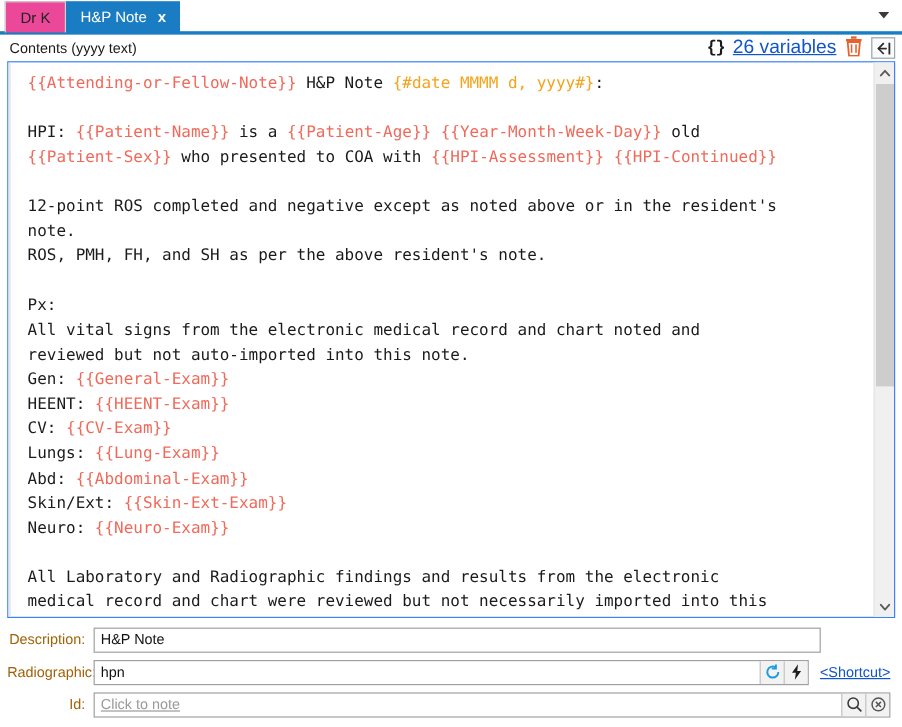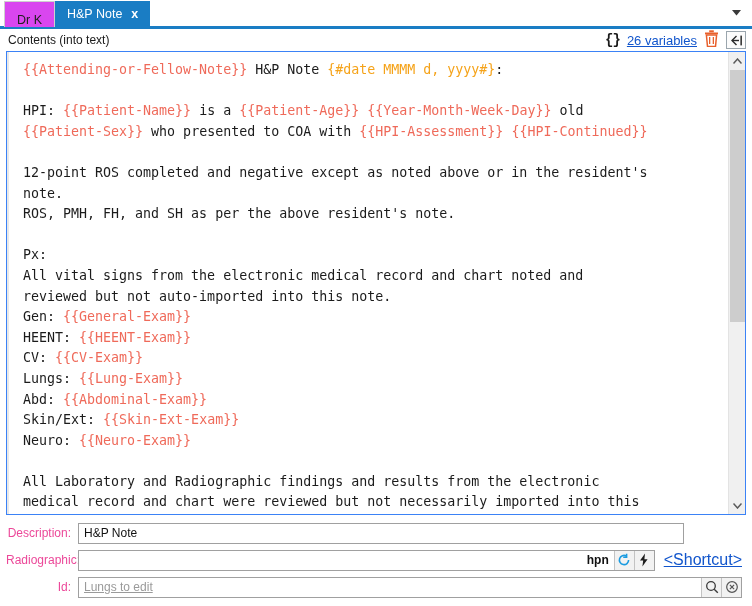--- a/index.html
+++ b/index.html
@@ -39,25 +39,24 @@
     display: flex;
     align-items: center;
     gap: 9px;
     padding: 0 12px;
     font-size: 12.5px;
     cursor: default;
     position: relative;
     top: 1px;
   }
   .tab.inactive {
-    background: #d946ef;
+    background: #ec4899;
     color: #202020;
     border: 1px solid #cfcfcf;
     border-bottom: none;
-    align-items: flex-end;
   }
   .tab.active {
     background: #1a7dc4;
     color: #ffffff;
     font-weight: 400;
   }
   .tab .tab-close {
     font-weight: bold;
     font-size: 12.5px;
     line-height: 1;
@@ -99,21 +98,21 @@
   .braces-icon {
     font-family: "Liberation Mono", monospace;
     font-size: 14px;
     font-weight: bold;
     color: #1b1b1b;
     letter-spacing: -1px;
   }
   .variables-link {
     color: #1155cc;
     text-decoration: underline;
-    font-size: 13px;
+    font-size: 16px;
     cursor: pointer;
   }
   .trash-icon { cursor: pointer; display: block; }
   .collapse-btn {
     width: 20px; height: 18px;
     border: 1px solid #9aa5ad;
     background: #fbfbfb;
     display: flex; align-items: center; justify-content: center;
     cursor: pointer;
   }
@@ -180,62 +179,62 @@
     align-items: center;
     height: 22px;
     margin-bottom: 5px;
   }
   .form-row:last-child { margin-bottom: 0; justify-content: flex-end; }
   .form-label {
     width: 72px;
     text-align: right;
     padding-right: 7px;
     font-size: 12px;
-    color: #ec4899;
+    color: #a16207;
     flex: 0 0 auto;
   }
   .field {
     flex: 1 1 auto;
     height: 21px;
     border: 1px solid #a0a0a0;
     background: #ffffff;
     display: flex;
     align-items: center;
     overflow: hidden;
   }
   .field .fval {
     flex: 1 1 auto;
     padding: 0 5px;
     font-size: 12px;
     line-height: 19px;
     color: #111;
     outline: none;
   }
-  .field .fval.bold { font-weight: bold; text-align: right; }
+  .field .fval.bold { font-weight: normal; }
   .field .fval.placeholder {
     color: #9a9a9a;
     text-decoration: underline;
   }
   .field-btn {
     flex: 0 0 auto;
     width: 20px;
     height: 19px;
     border-left: 1px solid #c3c3c3;
     background: #f2f2f2;
     display: flex;
     align-items: center;
     justify-content: center;
     cursor: pointer;
   }
   .shortcut-link {
     flex: 0 0 auto;
     margin-left: 9px;
     color: #1155cc;
     text-decoration: underline;
-    font-size: 16px;
+    font-size: 12px;
     cursor: pointer;
   }
   .spacer-right { flex: 0 0 auto; width: 58px; }
 </style>
 </head>
 <body>
 
 <div id="app">
 
   <div class="tabbar">
@@ -247,21 +246,21 @@
       <span class="tab-close">x</span>
     </div>
     <div class="tabbar-overflow">
       <svg width="11" height="8" viewBox="0 0 11 8" aria-hidden="true">
         <path d="M1 1 L10 1 L5.5 6.5 Z" fill="#3a3a3a"></path>
       </svg>
     </div>
   </div>
 
   <div class="contents-header">
-    <span class="contents-label">Contents (into text)</span>
+    <span class="contents-label">Contents (yyyy text)</span>
     <div class="header-tools">
       <span class="braces-icon">{}</span>
       <span class="variables-link">26 variables</span>
       <span class="trash-icon">
         <svg width="15" height="17" viewBox="0 0 15 17" aria-hidden="true">
           <rect x="1" y="2.5" width="13" height="1.8" fill="#e8602c"></rect>
           <rect x="5.2" y="0.3" width="4.6" height="2" fill="#e8602c"></rect>
           <path d="M2.4 5 L12.6 5 L11.5 16.5 L3.5 16.5 Z" fill="none" stroke="#e8602c" stroke-width="1.5"></path>
           <rect x="5" y="7" width="1.3" height="7" fill="#e8602c"></rect>
           <rect x="8.7" y="7" width="1.3" height="7" fill="#e8602c"></rect>
@@ -319,21 +318,21 @@
             <path d="M6 0.5 L1 7.6 L4.2 7.6 L3.4 13.5 L8.6 6.2 L5.4 6.2 Z" fill="#1d1d1d"></path>
           </svg>
         </div>
       </div>
       <span class="shortcut-link">&lt;Shortcut&gt;</span>
     </div>
 
     <div class="form-row">
       <div class="form-label">Id:</div>
       <div class="field">
-        <div class="fval placeholder">Lungs to edit</div>
+        <div class="fval placeholder">Click to note</div>
         <div class="field-btn">
           <svg width="14" height="14" viewBox="0 0 14 14" aria-hidden="true">
             <circle cx="6" cy="6" r="4.3" fill="none" stroke="#3a3a3a" stroke-width="1.3"></circle>
             <line x1="9.2" y1="9.2" x2="12.8" y2="12.8" stroke="#3a3a3a" stroke-width="1.4"></line>
           </svg>
         </div>
         <div class="field-btn">
           <svg width="14" height="14" viewBox="0 0 14 14" aria-hidden="true">
             <circle cx="7" cy="7" r="5.3" fill="none" stroke="#555" stroke-width="1.2"></circle>
             <line x1="4.9" y1="4.9" x2="9.1" y2="9.1" stroke="#555" stroke-width="1.2"></line>

